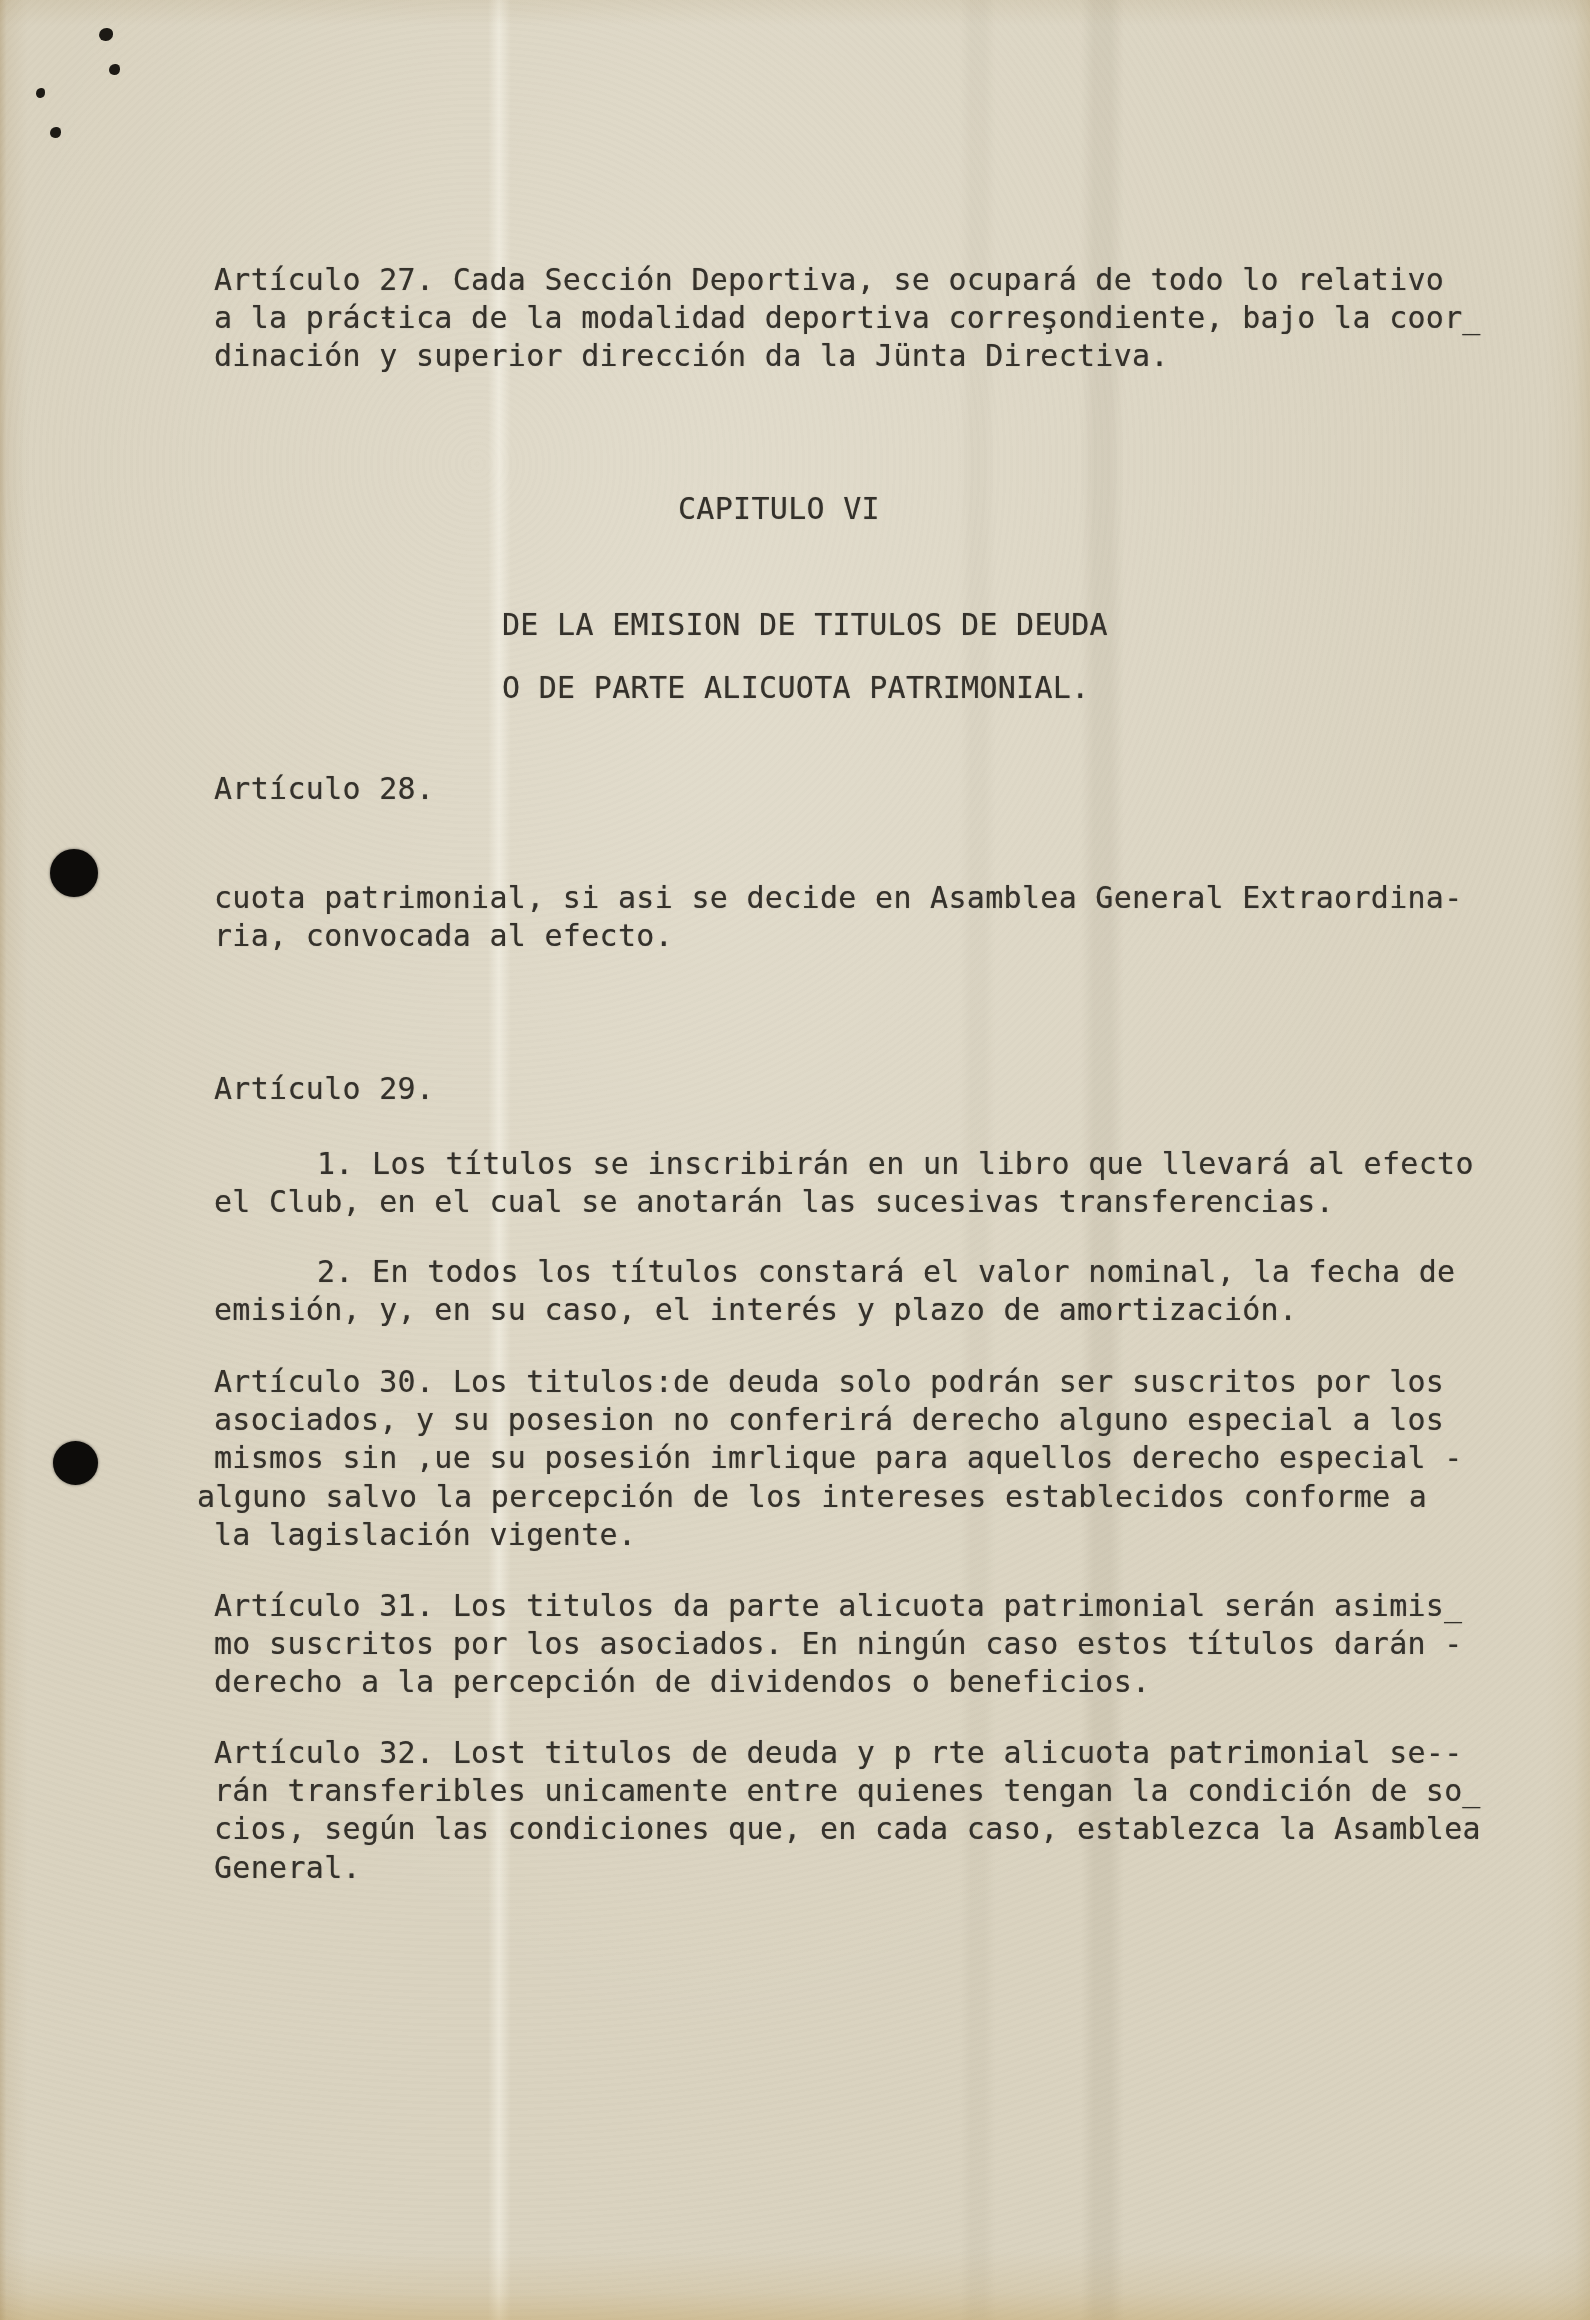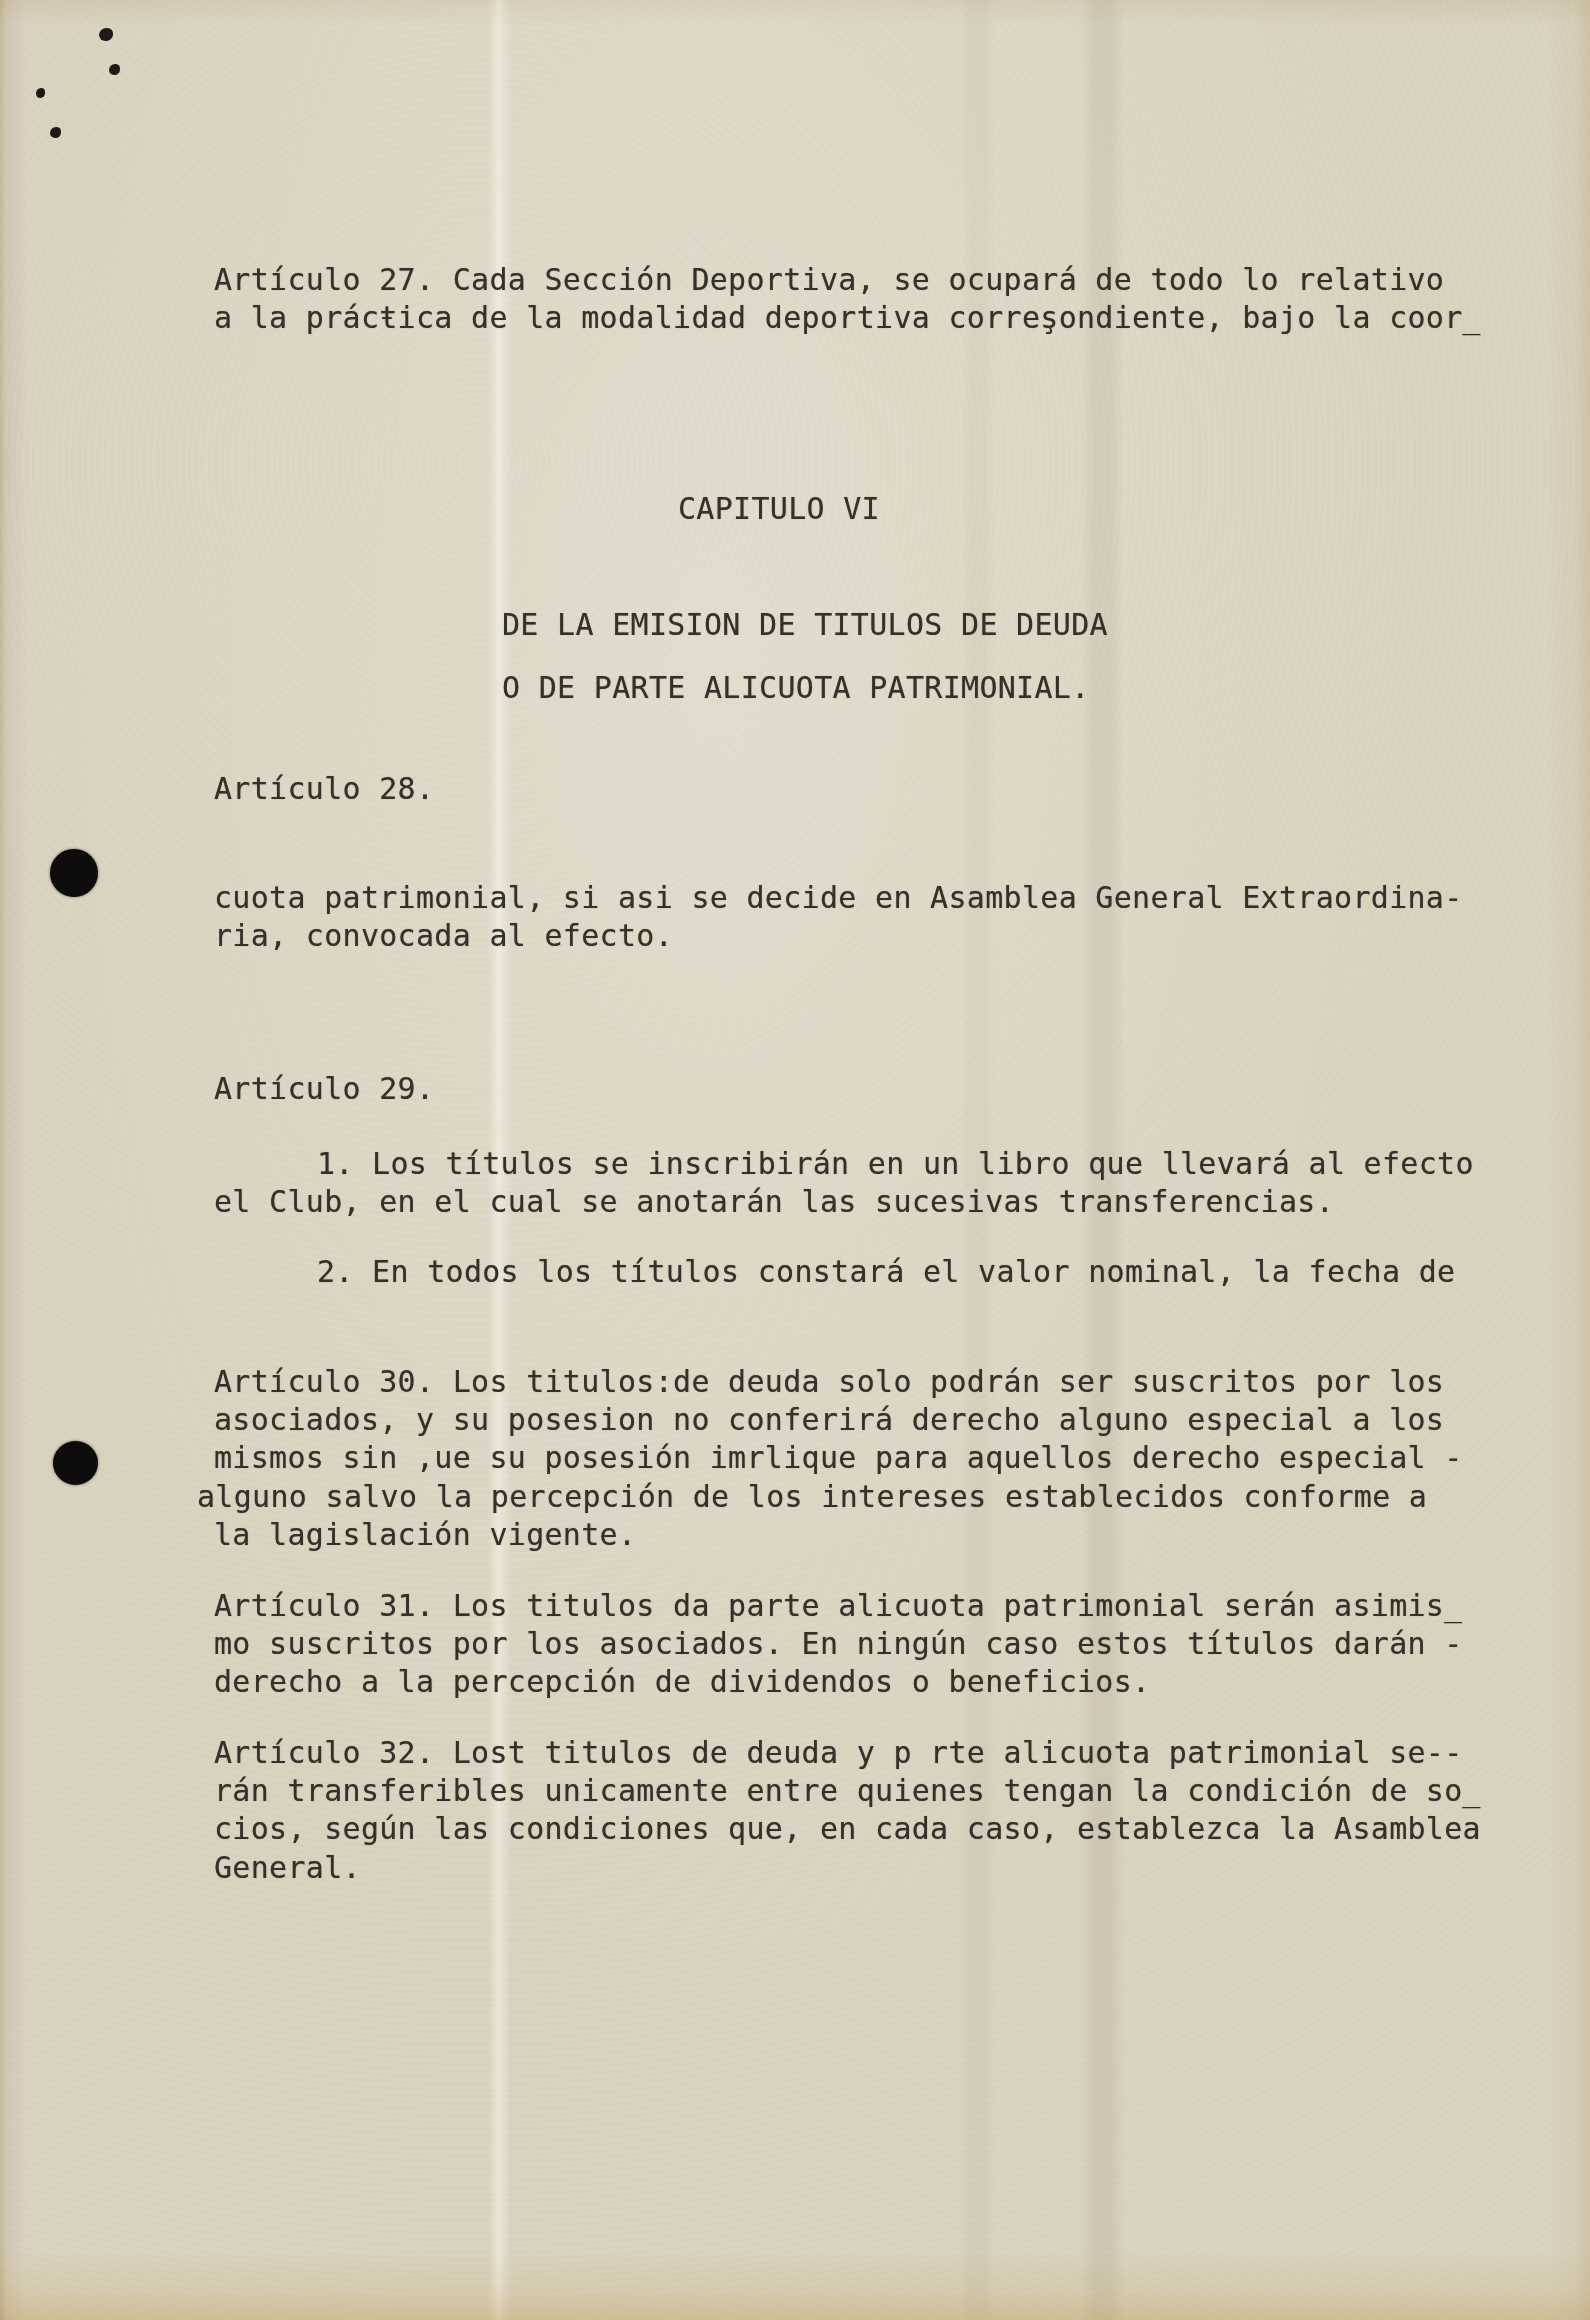--- a/index.html
+++ b/index.html
@@ -50,33 +50,35 @@
   <div class="speck" style="left:99px;top:28px;width:14px;height:13px"></div>
   <div class="speck" style="left:109px;top:64px;width:11.2px;height:11.2px"></div>
   <div class="speck" style="left:36px;top:88px;width:9.3px;height:10.3px"></div>
   <div class="speck" style="left:50px;top:127px;width:11.2px;height:11.2px"></div>
 
   <div class="punch" style="left:50px;top:849px;width:48px;height:48px"></div>
   <div class="punch" style="left:53px;top:1441px;width:45px;height:44px"></div>
 
   <div class="tl" style="left:214px;top:261px">Artículo 27. Cada Sección Deportiva, se ocupará de todo lo relativo</div>
   <div class="tl" style="left:214px;top:299px">a la prácŧica de la modalidad deportiva correşondiente, bajo la coor̲</div>
+  <div class="tl" style="left:214px;top:337px">dinación y superior dirección da la Jünta Directiva.</div>
 
   <div class="tl" style="left:678px;top:490px">CAPITULO VI</div>
   <div class="tl" style="left:502px;top:606px">DE LA EMISION DE TITULOS DE DEUDA</div>
   <div class="tl" style="left:502px;top:669px">O DE PARTE ALICUOTA PATRIMONIAL.</div>
 
   <div class="tl" style="left:214px;top:770px">Artículo 28.</div>
   <div class="tl" style="left:214px;top:879px">cuota patrimonial, si asi se decide en Asamblea General Extraordina-</div>
   <div class="tl" style="left:214px;top:917px">ria, convocada al efecto.</div>
 
   <div class="tl" style="left:214px;top:1070px">Artículo 29.</div>
   <div class="tl" style="left:317px;top:1145px">1. Los títulos se inscribirán en un libro que llevará al efecto</div>
   <div class="tl" style="left:214px;top:1183px">el Club, en el cual se anotarán las sucesivas transferencias.</div>
   <div class="tl" style="left:317px;top:1253px">2. En todos los títulos constará el valor nominal, la fecha de</div>
+  <div class="tl" style="left:214px;top:1291px">emisión, y, en su caso, el interés y plazo de amortización.</div>
 
   <div class="tl" style="left:214px;top:1363px">Artículo 30. Los titulos:de deuda solo podrán ser suscritos por los</div>
   <div class="tl" style="left:214px;top:1401px">asociados, y su posesion no conferirá derecho alguno especial a los</div>
   <div class="tl" style="left:214px;top:1439px">mismos sin ,ue su posesión imrlique para aquellos derecho especial -</div>
   <div class="tl" style="left:197px;top:1478px">alguno salvo la percepción de los intereses establecidos conforme a</div>
   <div class="tl" style="left:214px;top:1516px">la lagislación vigente.</div>
 
   <div class="tl" style="left:214px;top:1587px">Artículo 31. Los titulos da parte alicuota patrimonial serán asimis̲</div>
   <div class="tl" style="left:214px;top:1663px">derecho a la percepción de dividendos o beneficios.</div>
   <div class="tl" style="left:214px;top:1625px">mo suscritos por los asociados. En ningún caso estos títulos darán -</div>

